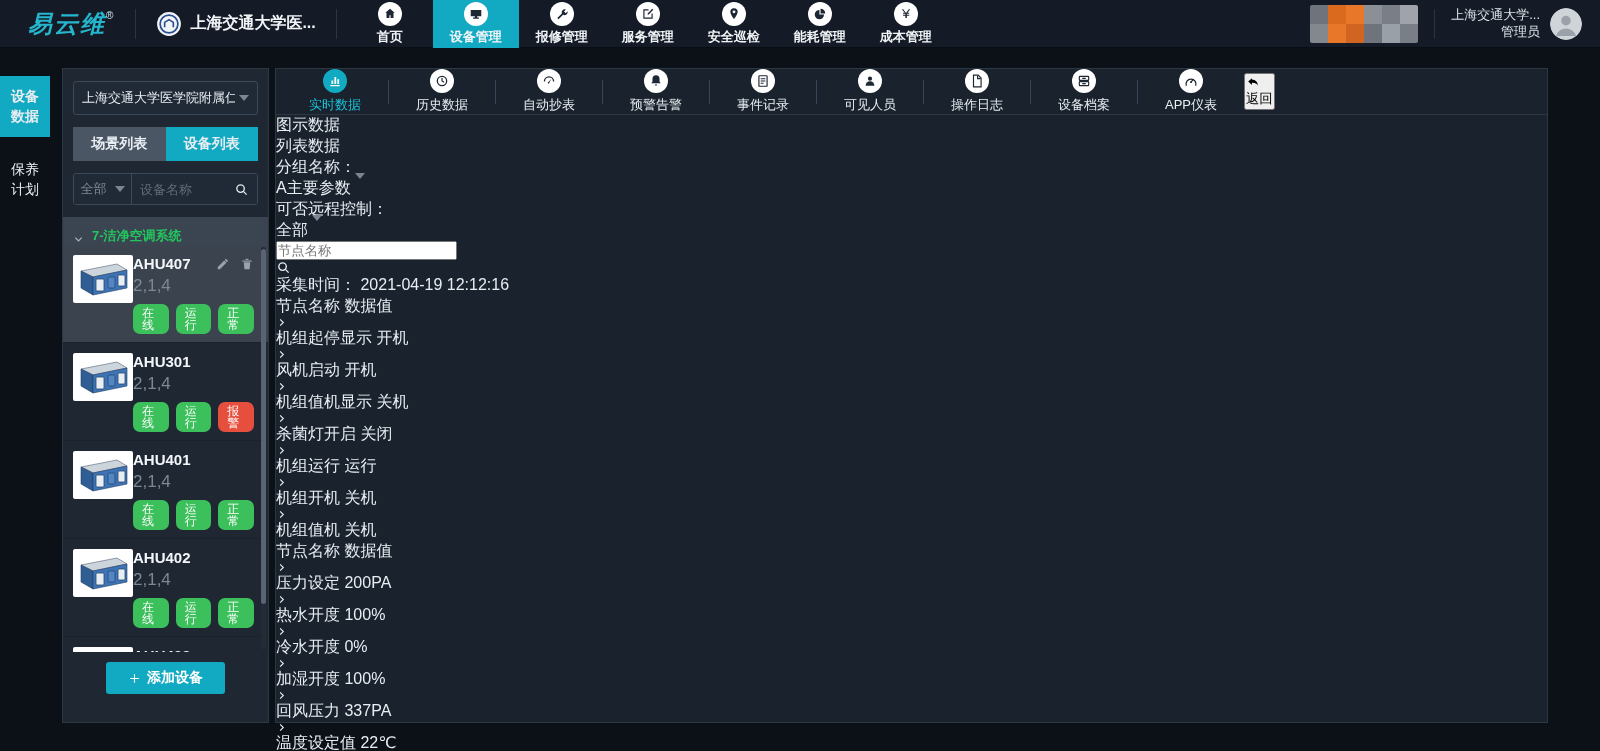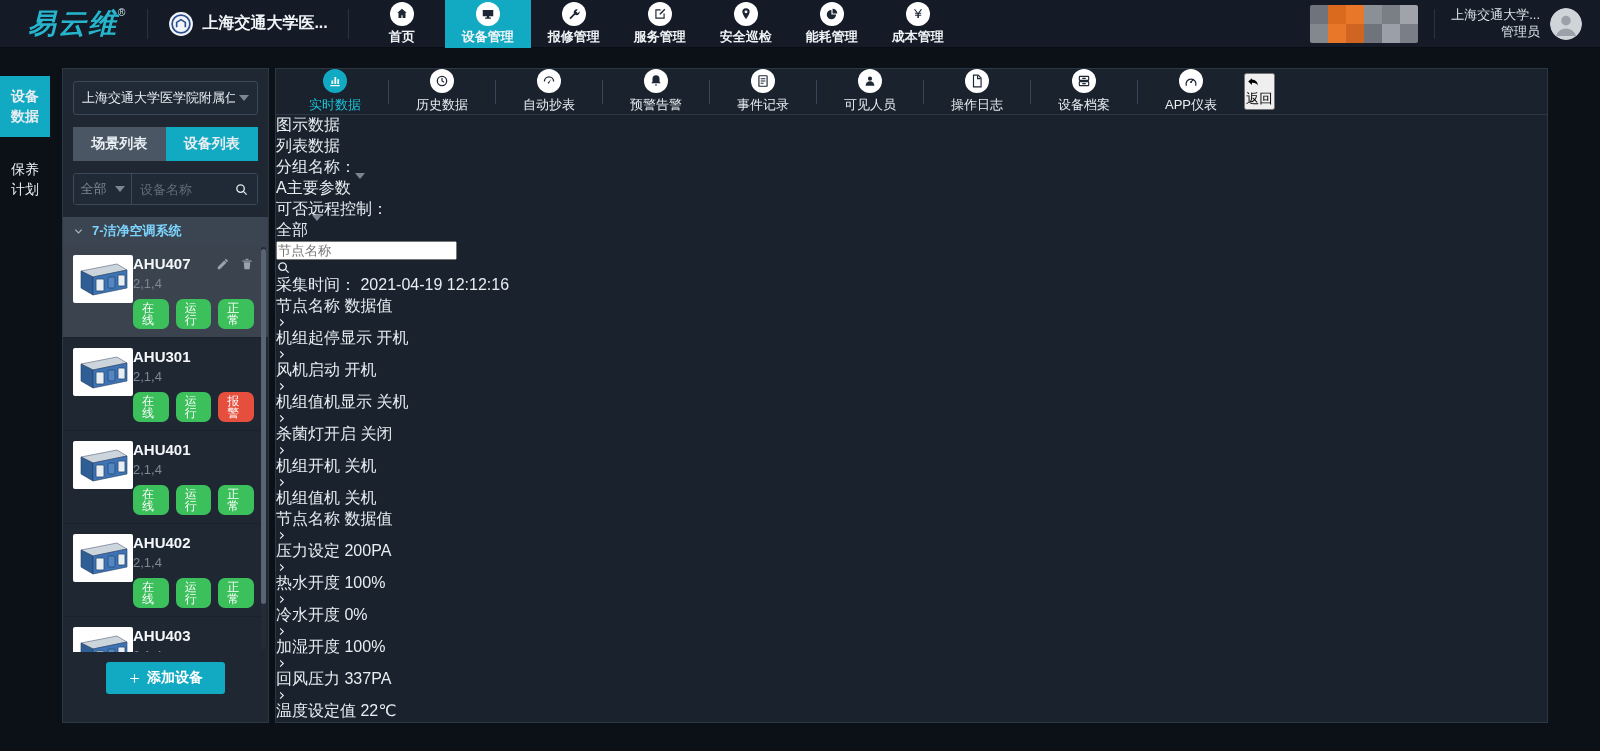--- a/index.html
+++ b/index.html
@@ -10,21 +10,21 @@
     --green:#3cc05c; --red:#e64f3d; --time:#1fc796;
   }
   *{margin:0;padding:0;box-sizing:border-box;}
   html,body{width:1600px;height:751px;overflow:hidden;background:var(--page);
     font-family:"Liberation Sans","DejaVu Sans",sans-serif;color:#e8edf2;}
   svg{display:block;}
 
   
   .topbar{height:48px;background:var(--topbar);display:flex;align-items:center;border-bottom:1px solid #0a0e14;}
   .logo-wrap{display:flex;align-items:flex-start;padding:0 22px 0 28px;}
-  .logo{font-size:28px;font-weight:bold;color:#25b6cd;letter-spacing:2px;font-style:italic;}
+  .logo{font-size:24px;font-weight:bold;color:#25b6cd;letter-spacing:2px;font-style:italic;}
   .logo-reg{font-size:10px;color:#cfe6ec;margin-top:2px;}
   .vdiv{width:1px;height:30px;background:#2b3542;}
   .org-wrap{display:flex;align-items:center;gap:8px;padding:0 20px;}
   .org-name{font-size:16px;font-weight:bold;color:#f2f5f8;}
   .nav{display:flex;align-items:stretch;height:48px;margin-left:10px;}
   .nav-item{display:flex;flex-direction:column;align-items:center;justify-content:center;gap:2px;width:86px;cursor:pointer;}
   .nav-item.active{background:var(--accent);}
   .icon-circle{width:24px;height:24px;border-radius:50%;background:#fff;color:#1d2734;display:flex;align-items:center;justify-content:center;flex:0 0 auto;}
   .nav-label{font-size:13px;font-weight:bold;color:#f2f5f8;}
   .top-spacer{flex:1;}
@@ -48,34 +48,34 @@
   .caret{width:0;height:0;border-left:5px solid transparent;border-right:5px solid transparent;border-top:6px solid #7a8694;flex:0 0 auto;margin-left:4px;}
   .list-tabs{display:flex;margin-top:12px;height:34px;}
   .list-tab{flex:1;display:flex;align-items:center;justify-content:center;font-size:14px;font-weight:bold;background:#4a5663;cursor:pointer;}
   .list-tab.active{background:var(--accent);}
   .search-row{display:flex;margin-top:12px;height:32px;border:1px solid #3d4956;border-radius:3px;overflow:hidden;}
   .all-select{width:58px;display:flex;align-items:center;justify-content:center;gap:4px;border-right:1px solid #3d4956;color:#7a8694;font-size:13px;cursor:pointer;background:#202a36;}
   .search-box{flex:1;display:flex;align-items:center;background:#202a36;padding:0 8px;}
   .search-box input{flex:1;background:transparent;border:none;outline:none;color:#e8edf2;font-size:13px;font-family:inherit;width:80px;}
   .search-box input::placeholder{color:#5f6b79;}
   .search-box .mag{color:#dfe5ea;cursor:pointer;}
-  .group-header{margin-top:12px;height:28px;background:#3a4551;display:flex;align-items:center;gap:8px;padding:0 10px;font-size:13px;font-weight:bold;color:#7dd3fc;cursor:pointer;}
+  .group-header{margin-top:12px;height:28px;background:#3a4551;display:flex;align-items:flex-end;gap:8px;padding:0 10px;font-size:13px;font-weight:bold;color:#22c55e;cursor:pointer;}
   .group-header .gchev{color:#aeb7c1;}
   .device-list{position:relative;flex:1;overflow:hidden;}
   .scroll-track{position:absolute;right:2px;top:2px;bottom:2px;width:5px;background:#222b36;border-radius:3px;}
   .scroll-thumb{position:absolute;right:2px;top:4px;width:5px;height:355px;background:#5a6470;border-radius:3px;cursor:pointer;}
   .dev{display:flex;padding:10px 14px 8px 10px;cursor:pointer;border-bottom:1px solid #1a222c;min-height:87px;}
   .dev.selected{background:#3a434e;}
   .thumb{width:60px;height:48px;background:#fff;border-radius:2px;display:flex;align-items:center;justify-content:center;flex:0 0 auto;}
   .dev-body{flex:1;min-width:0;}
   .dev-top{display:flex;align-items:center;}
   .dev-name{font-size:15px;font-weight:bold;color:#f4f7fa;flex:1;}
   .dev-actions{display:flex;gap:10px;color:#99a3b0;}
   .act{cursor:pointer;}
-  .dev-meta{font-size:13px;color:#7d8894;margin-top:4px;}
+  .dev-meta{font-size:17px;color:#7d8894;margin-top:4px;}
   .dev-badges{display:flex;gap:7px;margin-top:8px;}
   .badge{font-size:12px;color:#fff;padding:3px 9px;border-radius:7px;line-height:1;}
   .badge.green{background:var(--green);}
   .badge.red{background:var(--red);}
   .add-wrap{padding:10px 0 28px 0;display:flex;justify-content:center;}
   .add-btn{background:var(--accent);color:#fff;font-size:14px;font-weight:bold;border:none;border-radius:3px;padding:7px 22px;display:flex;align-items:center;gap:6px;cursor:pointer;font-family:inherit;}
 
   
   .main{flex:1;margin:20px 52px 28px 6px;background:var(--panel2);border:1px solid var(--border);display:flex;flex-direction:column;min-width:0;}
   .main-tabs{height:57px;display:flex;align-items:center;border-bottom:1px solid var(--border);padding:0 6px;}
@@ -569,20 +569,27 @@
         <span class="tn">机组值机显示</span>
         <span class="tv">关机</span>
       </div>
           <div class="trow light">
         <span class="chev"><svg viewBox="0 0 24 24" width="11" height="11">
                 <path d="M9 5l7 7-7 7" fill="none" stroke="currentColor" stroke-width="2.4"></path>
               </svg></span>
         <span class="tn">杀菌灯开启</span>
         <span class="tv">关闭</span>
       </div>
+          <div class="trow dark">
+        <span class="chev"><svg viewBox="0 0 24 24" width="11" height="11">
+                <path d="M9 5l7 7-7 7" fill="none" stroke="currentColor" stroke-width="2.4"></path>
+              </svg></span>
+        <span class="tn">机组运行</span>
+        <span class="tv">运行</span>
+      </div>
           <div class="trow light">
         <span class="chev"><svg viewBox="0 0 24 24" width="11" height="11">
                 <path d="M9 5l7 7-7 7" fill="none" stroke="currentColor" stroke-width="2.4"></path>
               </svg></span>
         <span class="tn">机组开机</span>
         <span class="tv">关机</span>
       </div>
           <div class="trow dark">
         <span class="chev"><svg viewBox="0 0 24 24" width="11" height="11">
                 <path d="M9 5l7 7-7 7" fill="none" stroke="currentColor" stroke-width="2.4"></path>

